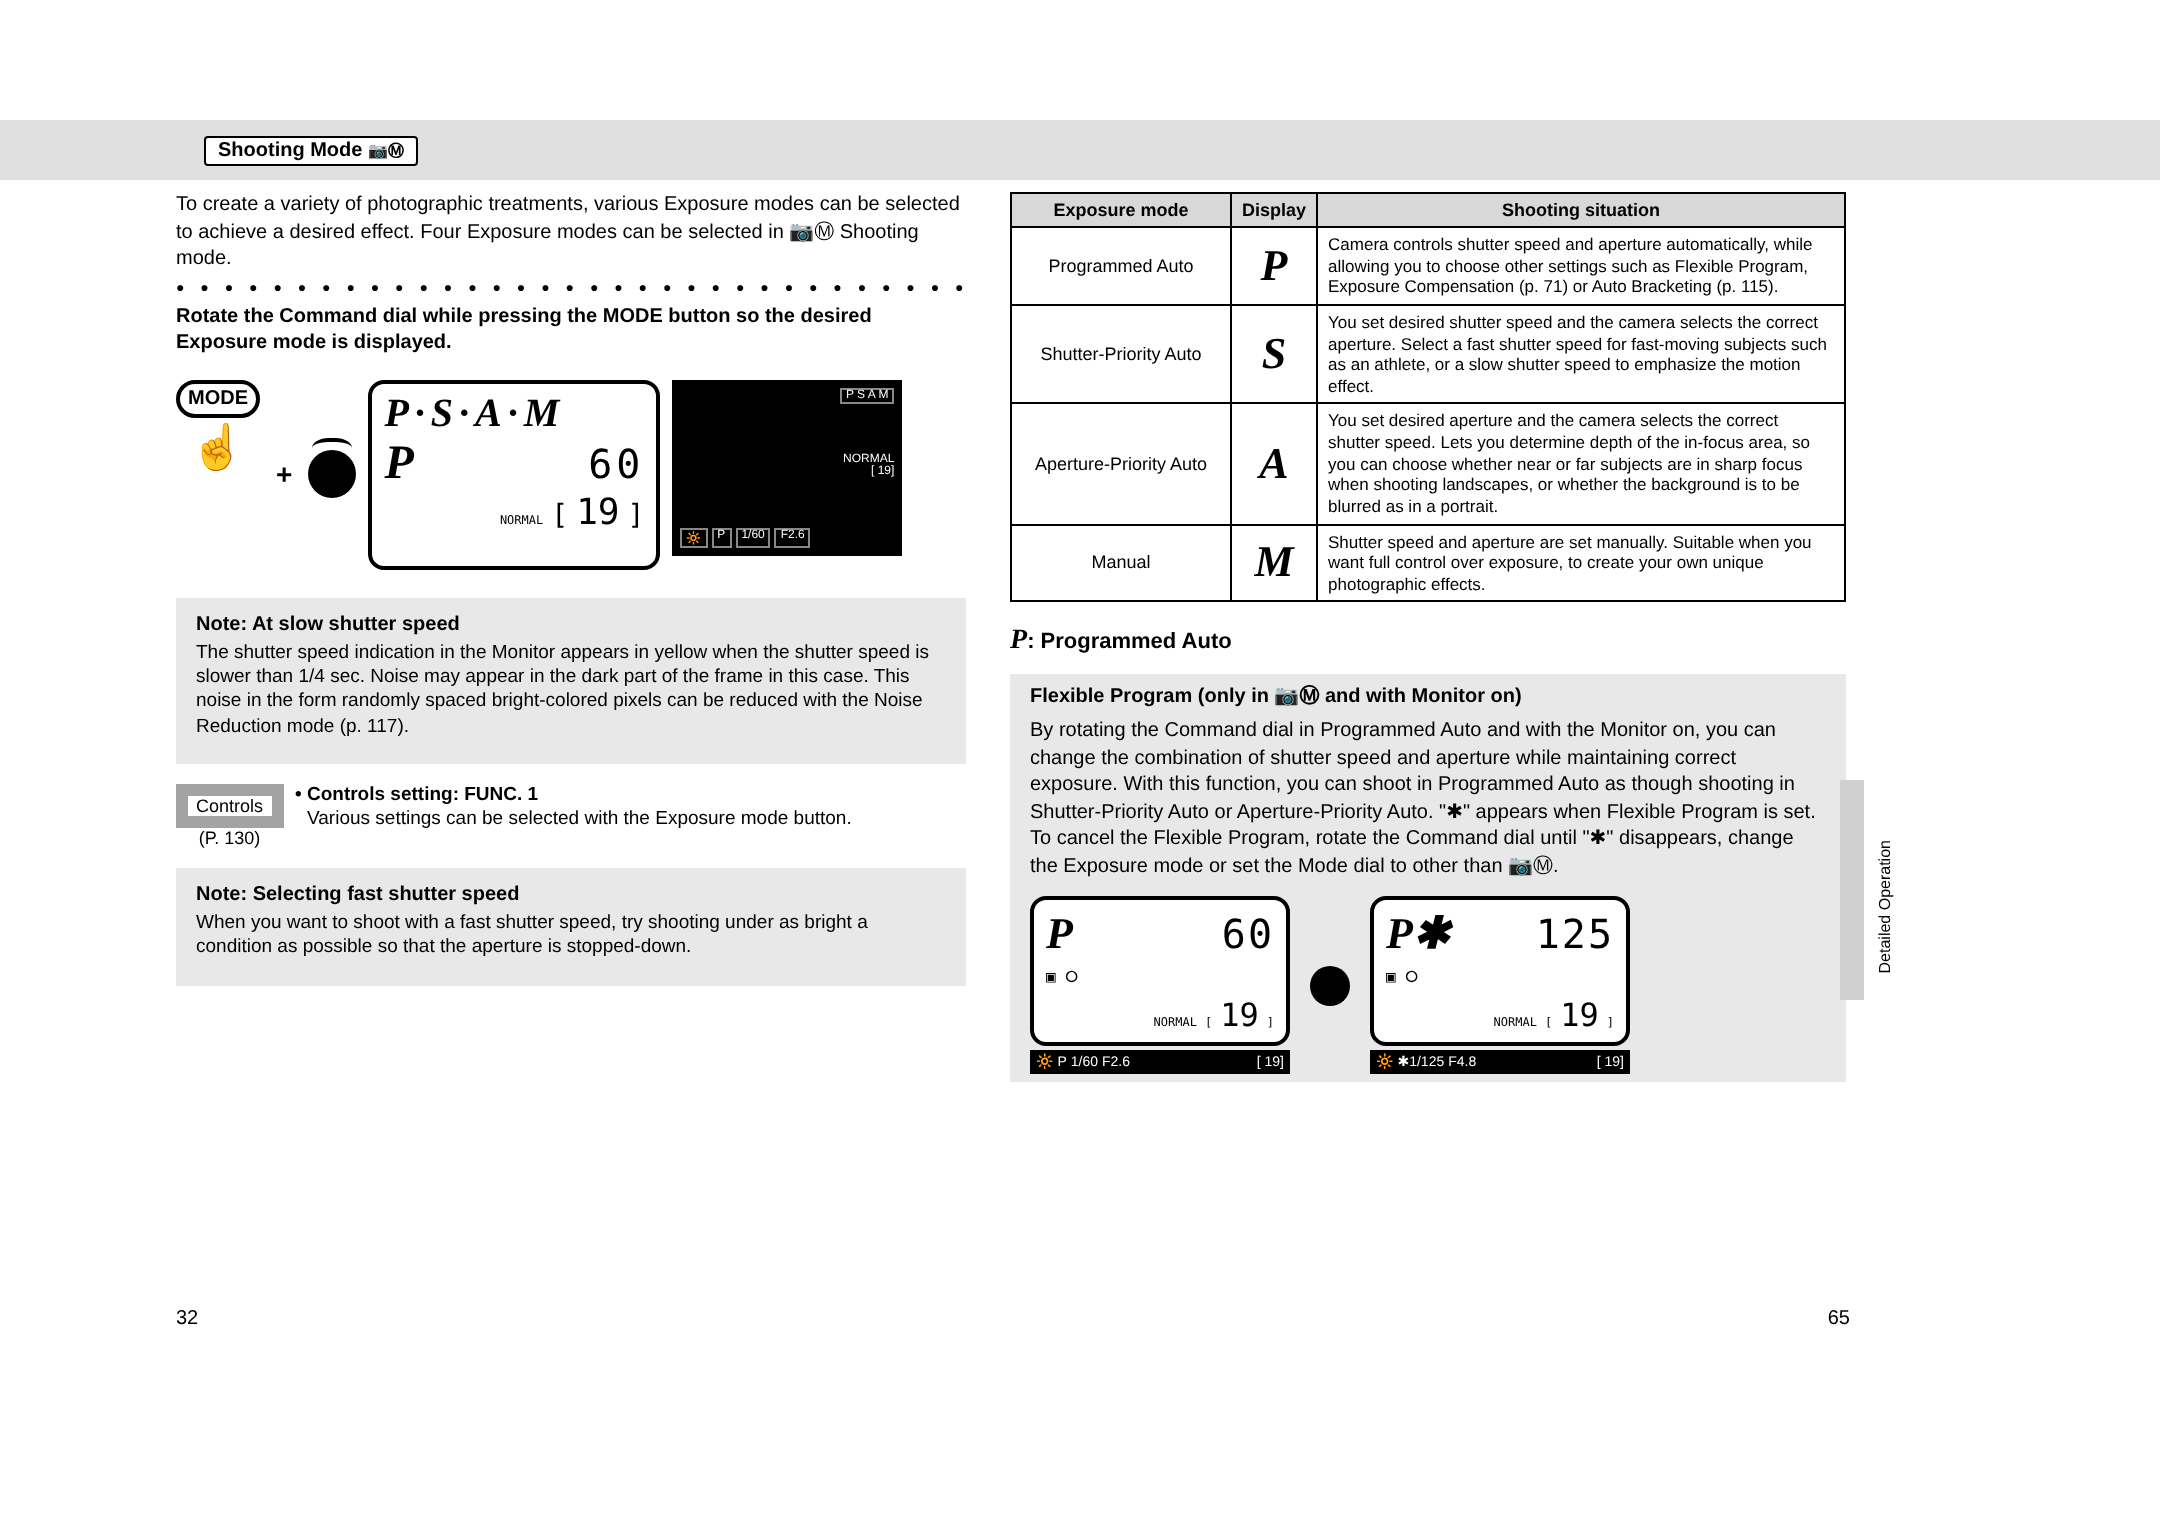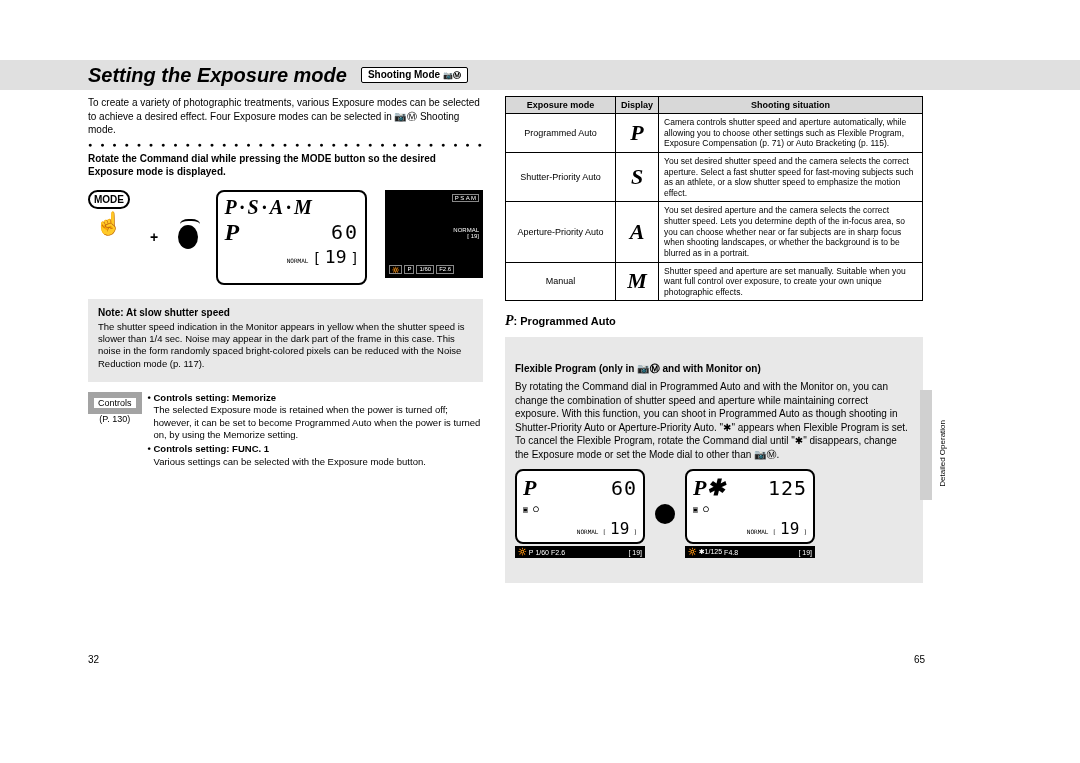--- a/index.html
+++ b/index.html
@@ -38,36 +38,36 @@
     width: 395px;
   }
   .right-col {
     position: absolute;
     left: 505px; top: 96px;
     width: 418px;
   }
   p { font-size: 10px; line-height: 1.35; margin-bottom: 4px; }
   .dots { letter-spacing: 3px; font-weight: bold; font-size: 7px; color: #000; white-space: nowrap; overflow: hidden; margin: 2px 0 4px 0;}
   .instruction { font-weight: bold; font-size: 10px; line-height: 1.3; }
-  .diagram-row { display: flex; gap: 18px; margin: 12px 0 14px 0; align-items: flex-start; }
+  .diagram-row { display: flex; gap: 6px; margin: 12px 0 14px 0; align-items: flex-start; }
   .mode-btn {
     border: 2px solid #000; border-radius: 10px;
     padding: 2px 4px; font-size: 10px; font-weight: bold;
     display: inline-block;
   }
   .hand { font-size: 22px; line-height:1; margin-top:4px;}
   .plus { font-size: 14px; font-weight: bold; padding: 0 2px; align-self: center;}
   .dial { width: 24px; height: 24px; border-radius: 50%; background: #000; position: relative; align-self: center;}
   .dial::after { content:""; position:absolute; top:-6px; left:2px; width:20px; height:8px; border-top:2px solid #000; border-radius: 10px/6px;}
   .lcd {
     background: #fff; border: 2.5px solid #000; border-radius: 8px;
     width: 140px; height: 88px; padding: 4px 6px;
     font-family: monospace;
   }
-  .lcd.big { width: 176px; height: 95px;}
+  .lcd.big { width: 146px; height: 95px;}
   .lcd-top { font-size: 20px; font-weight: bold; letter-spacing: 3px; font-style: italic; font-family: serif;}
   .lcd-mid { display:flex; justify-content:space-between; align-items:center;}
   .lcd-mid .p { font-size:24px; font-weight:bold; font-style:italic; font-family:serif;}
   .lcd-mid .num { font-size:20px; font-family:monospace; letter-spacing:2px;}
   .lcd-bot { display:flex; justify-content:flex-end; font-size:6px; gap:4px; align-items:baseline;}
   .lcd-bot .count { font-size:18px; font-family:monospace;}
   .monitor {
     background: #000; color: #fff; width: 115px; height: 88px;
     padding: 4px; font-size: 6px; position: relative;
     display:flex; flex-direction:column; justify-content:space-between;
@@ -88,21 +88,21 @@
   
   
   table.modes { border-collapse: collapse; width: 100%; font-size: 9px; margin-bottom:12px;}
   table.modes th, table.modes td { border: 1px solid #000; padding: 3px 5px; vertical-align: middle;}
   table.modes th { background: #d8d8d8; font-weight: bold; text-align:center; }
   table.modes td.disp { text-align:center; font-size:22px; font-family: serif; font-style: italic; font-weight:bold; width:36px; padding:2px;}
   table.modes td.mode { width: 110px; text-align:center;}
   table.modes td.sit { font-size:8.5px; line-height:1.25;}
   .sub-h { font-weight:bold; font-size:11px; margin: 8px 0 4px 0;}
   .sub-h .picn { font-size:14px; font-family:serif; font-style:italic;}
-  .info-box { background:#e8e8e8; padding:25px 10px; margin-top:8px;}
+  .info-box { background:#e8e8e8; padding:4px 10px; margin-top:8px;}
   .info-box h4 { font-size:10px; font-weight:bold; margin-bottom:4px;}
   .flex-row2 { display:flex; gap:10px; margin-top:8px; align-items:flex-start; flex-wrap:wrap;}
   .lcd2 {
     background: #fff; border: 2.5px solid #000; border-radius: 8px;
     width: 130px; height: 75px; padding: 4px 6px; font-family: monospace;
     display:flex; flex-direction:column; justify-content:space-between;
   }
   .lcd2 .row1 { display:flex; justify-content:space-between; align-items:center;}
   .lcd2 .p { font-size:22px; font-weight:bold; font-style:italic; font-family:serif;}
   .lcd2 .num { font-size:20px; letter-spacing:1px;}
@@ -125,21 +125,20 @@
     transform: rotate(180deg);
   }
   .pgnum { position:absolute; bottom: 98px; font-size:10px;}
   .pgnum.left { left: 88px;}
   .pgnum.right { right: 155px;}
 </style>
 </head>
 <body>
 
 <div class="title-bar">
-  <h1>Setting the Exposure mode</h1>
   <span class="title-tag">
     <span>Shooting Mode</span> <span class="icon">📷Ⓜ</span>
   </span>
 </div>
 
 <div class="left-col">
   <p>To create a variety of photographic treatments, various Exposure modes can be selected to achieve a desired effect. Four Exposure modes can be selected in 📷Ⓜ Shooting mode.</p>
   <div class="dots">● ● ● ● ● ● ● ● ● ● ● ● ● ● ● ● ● ● ● ● ● ● ● ● ● ● ● ● ● ● ● ● ● ● ● ● ● ● ● ●</div>
   <p class="instruction">Rotate the Command dial while pressing the MODE button so the desired Exposure mode is displayed.</p>
 
@@ -185,26 +184,29 @@
     <p>The shutter speed indication in the Monitor appears in yellow when the shutter speed is slower than 1/4 sec. Noise may appear in the dark part of the frame in this case. This noise in the form randomly spaced bright-colored pixels can be reduced with the Noise Reduction mode (p. 117).</p>
   </div>
 
   <div class="controls-row">
     <div>
       <div class="controls-btn">Controls</div>
       <div style="font-size:9px;text-align:center">(P. 130)</div>
     </div>
     <div class="controls-text">
       <ul>
-        <li><b>• Controls setting: Memorize</b><br><span>The selected Exposure mode is retained when the power is turned off; however, it can be set to become Programmed Auto when the power is turned on, by using the Memorize setting.</span></li>
         <li><b>• Controls setting: FUNC. 1</b><br><span>Various settings can be selected with the Exposure mode button.</span></li>
       </ul>
     </div>
   </div>
 
+  <div class="note-box">
+    <h4>Note: Selecting fast shutter speed</h4>
+    <p>When you want to shoot with a fast shutter speed, try shooting under as bright a condition as possible so that the aperture is stopped-down.</p>
+  </div>
 </div>
 
 <div class="right-col">
   <table class="modes">
     <thead>
       <tr>
         <th>Exposure mode</th>
         <th>Display</th>
         <th>Shooting situation</th>
       </tr>

